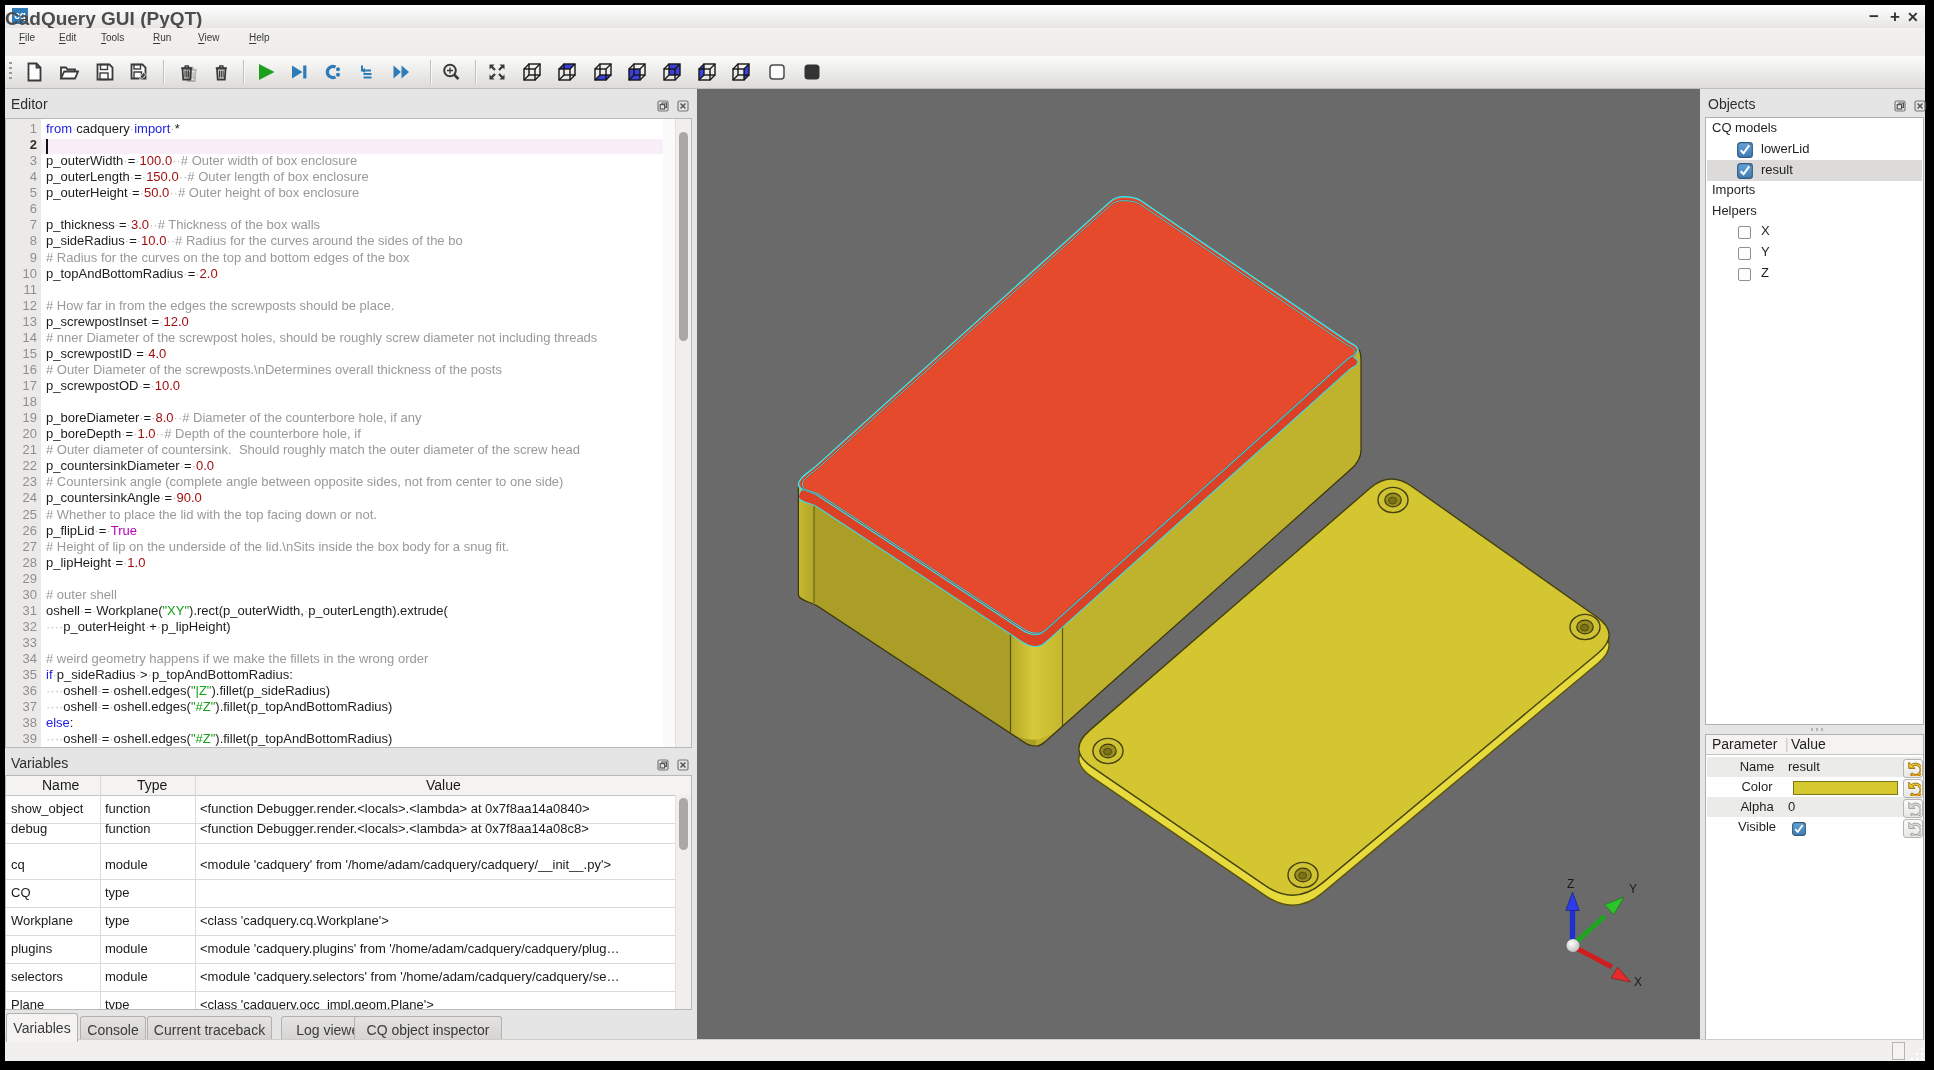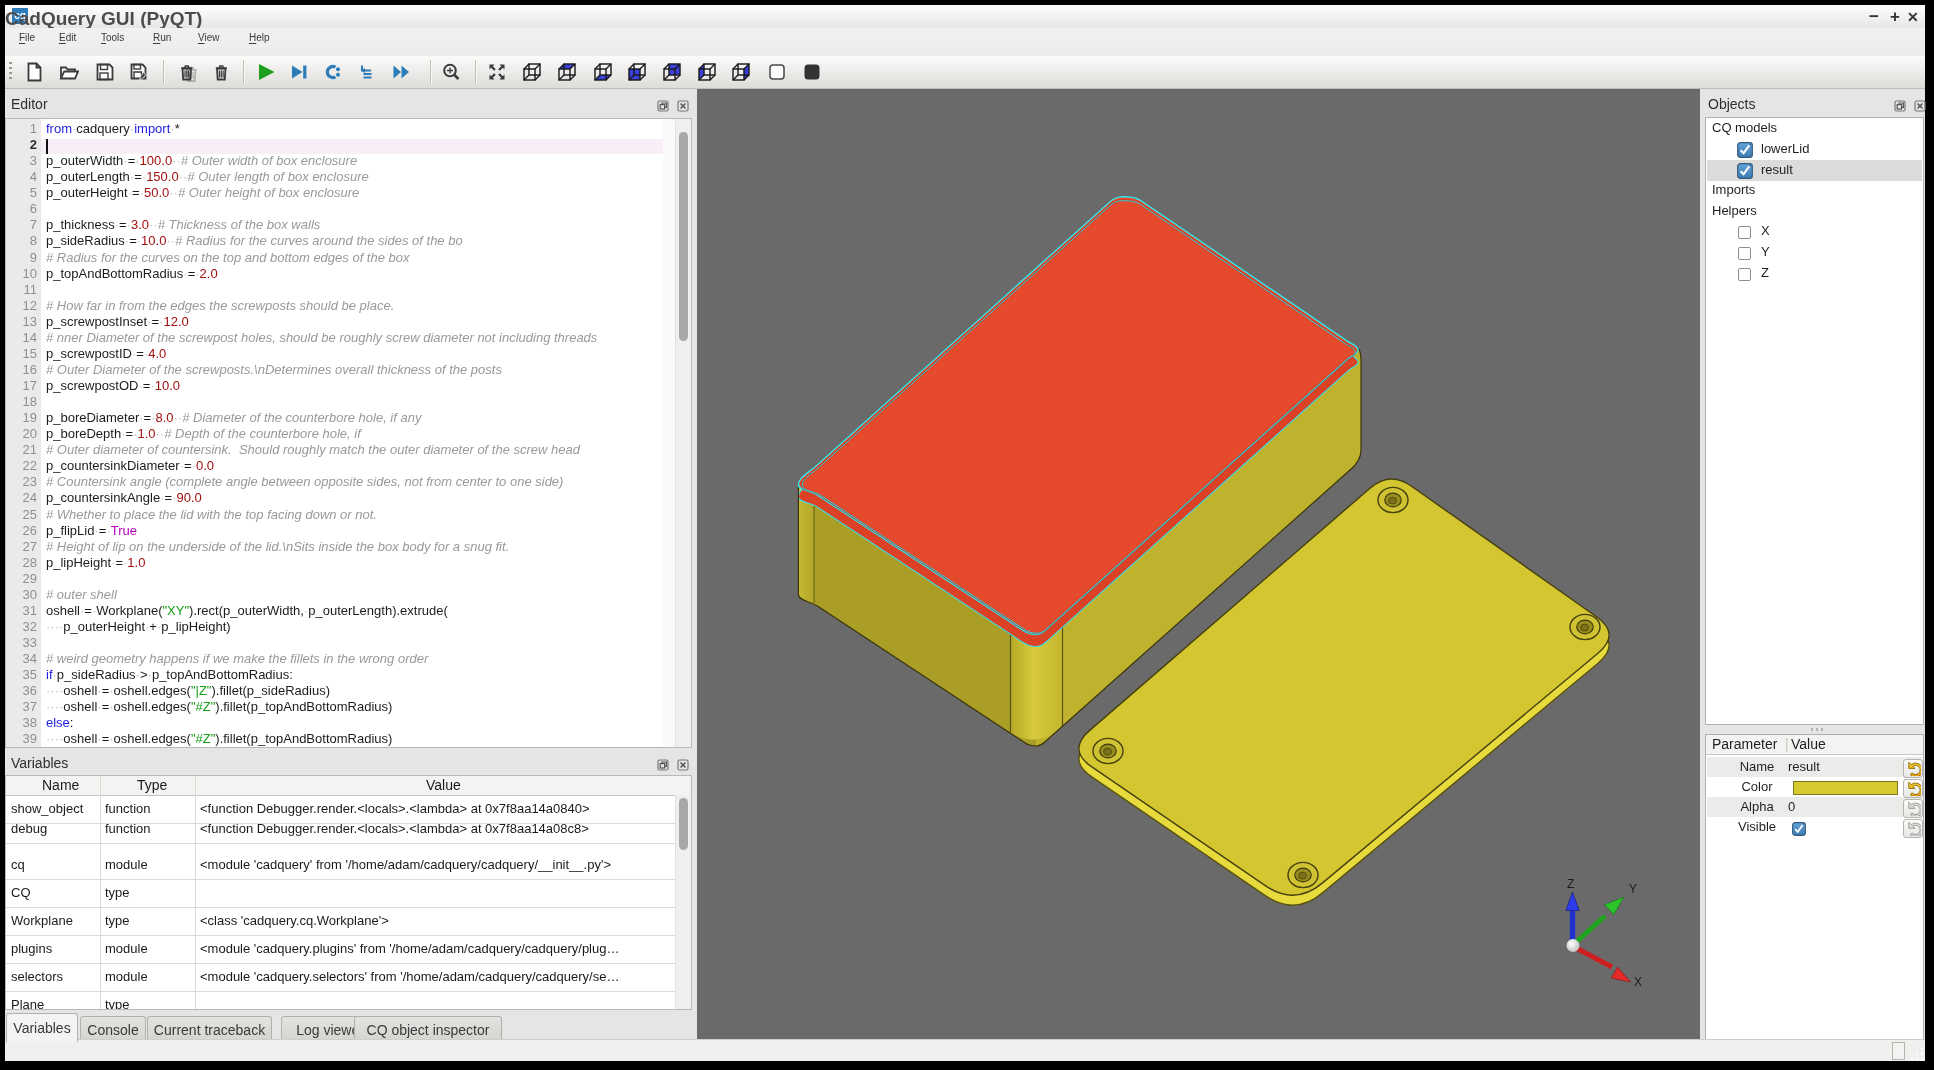--- a/index.html
+++ b/index.html
@@ -24,21 +24,21 @@
 .dtitle{position:absolute;font-size:14px;color:#2e2e2e}
 
 #edbox{position:absolute;left:0;top:113px;width:687px;height:630px;background:#fff;
 border:1px solid #b9b8b5;box-sizing:border-box;overflow:hidden}
 #gutter{position:absolute;left:0;top:0;width:35px;height:100%;background:#ebeae9;
 color:#8f8f8f;font-size:13px;text-align:right;padding-top:2px}
 #gutter .cl{padding-right:4px}
 #gutter .cur{color:#2e2e2e;font-weight:bold}
 #code{position:absolute;left:40px;top:2px;right:16px;white-space:pre;font-size:13px;color:#1c1c1c}
 .cl{height:16.07px;line-height:16.07px}
-.k{color:#2222e2}.n{color:#a31010}.c{color:#999999;font-style:italic}
+.k{color:#2222e2}.n{color:#a31010}.c{color:#999999;}
 .s{color:#15a015}.T{color:#bb00bb}.d{color:#bdbdbd}
 #hl2{position:absolute;left:35px;top:20px;width:623px;height:15px;background:#f7eef7}
 #cursor{position:absolute;left:40px;top:20px;width:1.5px;height:15px;background:#111}
 #edsb{position:absolute;right:0;top:0;width:15px;height:100%;background:#f0efed;border-left:1px solid #e2e1df}
 #edpale{position:absolute;right:15px;top:0;width:13px;height:100%;background:#fbfafa}
 #edsb .th{position:absolute;left:2.5px;top:13px;width:9px;height:209px;background:#a9a8a6;border-radius:5px}
 
 #vtbl{position:absolute;left:0;top:770px;width:687px;height:235px;background:#fff;
 border:1px solid #b9b8b5;box-sizing:border-box;overflow:hidden;font-size:13px;color:#1a1a1a}
 #vhdr{position:absolute;left:0;top:0;width:100%;height:19px;background:#f4f3f1;font-size:14px;
@@ -366,20 +366,21 @@
         <div class="vc3">&lt;module 'cadquery.plugins' from '/home/adam/cadquery/cadquery/plug…</div>
       </div>
       <div class="vr" style="top:187px">
         <div class="vc1">selectors</div>
         <div class="vc2">module</div>
         <div class="vc3">&lt;module 'cadquery.selectors' from '/home/adam/cadquery/cadquery/se…</div>
       </div>
       <div class="vr" style="top:215px">
         <div class="vc1">Plane</div>
         <div class="vc2">type</div>
+        <div class="vc3">&lt;class 'cadquery.occ_impl.geom.Plane'&gt;</div>
       </div>
    <div id="vsb">
         <div class="th"></div>
       </div>
  </div>
  <div class="tab act" style="left:1px;width:72px">Variables</div>
     <div class="tab" style="left:75px;width:66px">Console</div>
     <div class="tab" style="left:142px;width:125px">Current traceback</div>
     <div class="tab" style="left:276px;width:98px">Log viewer</div>
     <div class="tab" style="left:349px;width:148px">CQ object inspector</div>

